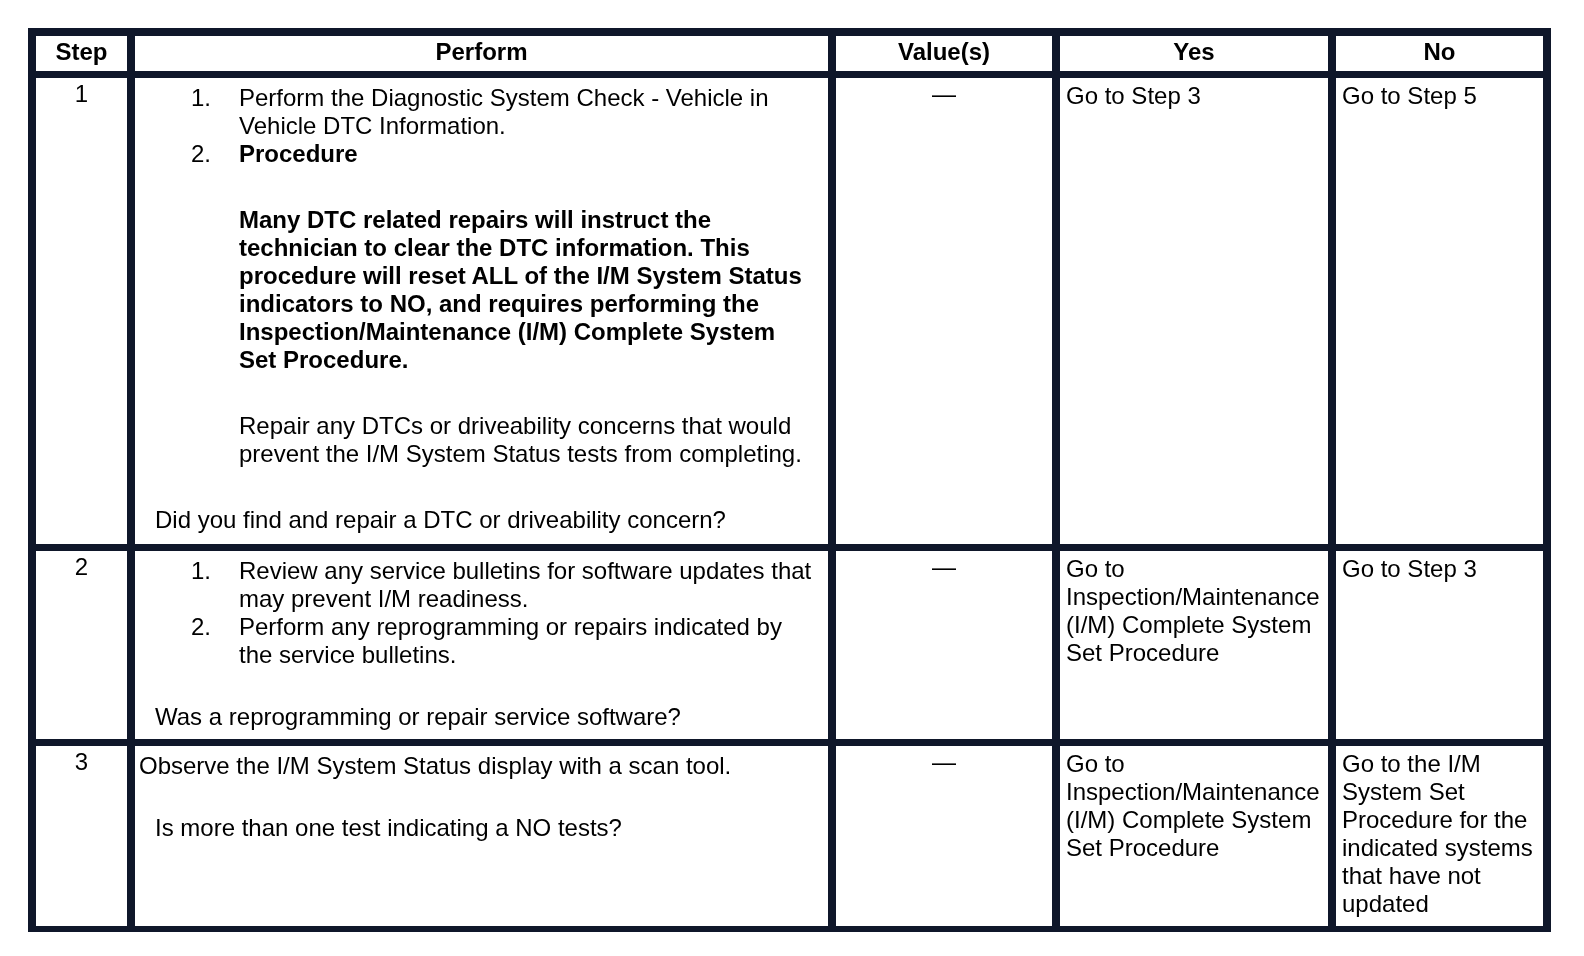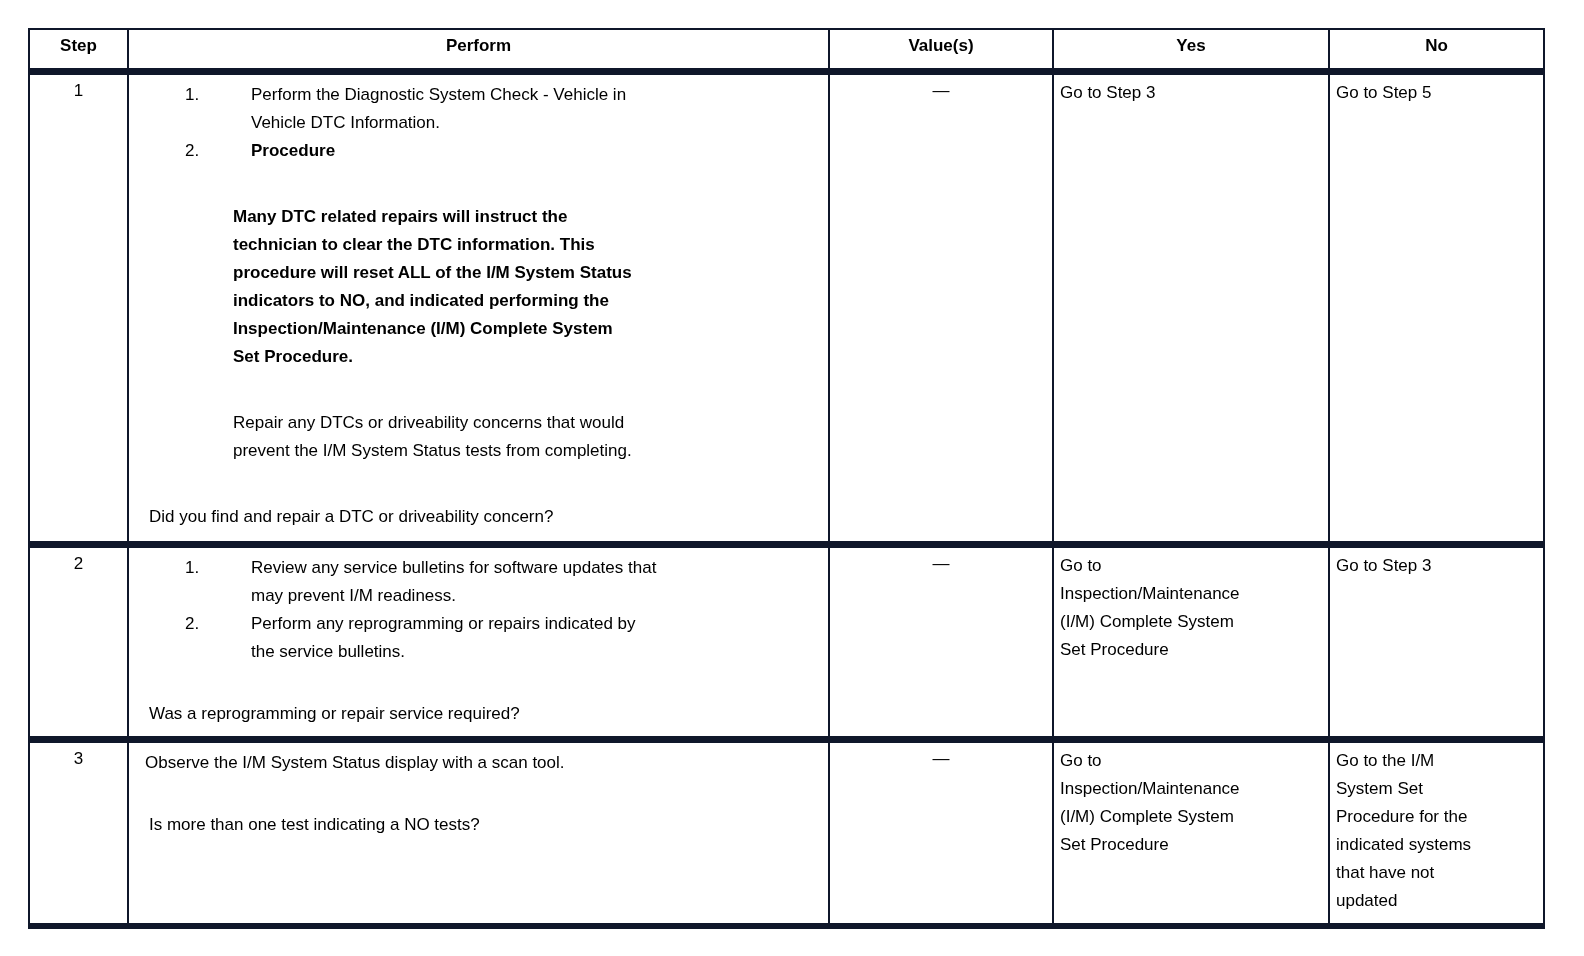--- a/index.html
+++ b/index.html
@@ -22,23 +22,23 @@
     position: absolute;
     left: 28px;
     top: 28px;
     width: 1515px;
     border-collapse: collapse;
     table-layout: fixed;
     background: #ffffff;
   }
   table.diag-table th,
   table.diag-table td {
-    border: 2px solid #0f172a;
+    border: 8px solid #0f172a;
     vertical-align: top;
-    font-size: 17px;
+    font-size: 24px;
     line-height: 28px;
     overflow: hidden;
   }
   
   table.diag-table th { border-bottom-width: 7px; }
   table.diag-table tbody td { border-top-width: 7px; border-bottom-width: 7px; }
   table.diag-table tbody tr:last-child td { border-bottom-width: 6px; }
 
   tr.header-row { height: 42px; }
   tr.step-row-1 { height: 473px; }
@@ -74,27 +74,26 @@
   }
   .action-item { display: flex; align-items: flex-start; }
   .action-num {
     margin-left: 52px;
     width: 48px;
     flex: 0 0 48px;
   }
   .action-item-text {
     flex: 1;
     white-space: pre-line;
-    margin-left: 18px;
   }
   .para {
     margin-left: 100px;
     white-space: pre-line;
   }
-  .para.flush { margin-left: 12px; }
+  .para.flush { margin-left: 0; }
   .question {
     margin-left: 16px;
     white-space: pre-line;
   }
   .gap { margin-top: 38px; }
   .gap-sm { margin-top: 34px; }
   .bold { font-weight: bold; }
 </style>
 </head>
 <body>
@@ -127,21 +126,21 @@
             <span class="action-item-text">Perform the Diagnostic System Check - Vehicle in
 Vehicle DTC Information.</span>
           </div>
           <div class="action-item">
             <span class="action-num">2.</span>
             <span class="action-item-text bold">Procedure</span>
           </div>
           <p class="para bold gap">Many DTC related repairs will instruct the
 technician to clear the DTC information. This
 procedure will reset ALL of the I/M System Status
-indicators to NO, and indicated performing the
+indicators to NO, and requires performing the
 Inspection/Maintenance (I/M) Complete System
 Set Procedure.</p>
           <p class="para gap">Repair any DTCs or driveability concerns that would
 prevent the I/M System Status tests from completing.</p>
           <p class="question gap">Did you find and repair a DTC or driveability concern?</p>
         </td>
         <td class="value-cell">—</td>
         <td class="yes-cell">Go to Step 3</td>
         <td class="no-cell">Go to Step 5</td>
       </tr>
@@ -152,21 +151,21 @@
           <div class="action-item">
             <span class="action-num">1.</span>
             <span class="action-item-text">Review any service bulletins for software updates that
 may prevent I/M readiness.</span>
           </div>
           <div class="action-item">
             <span class="action-num">2.</span>
             <span class="action-item-text">Perform any reprogramming or repairs indicated by
 the service bulletins.</span>
           </div>
-          <p class="question gap-sm">Was a reprogramming or repair service required?</p>
+          <p class="question gap-sm">Was a reprogramming or repair service software?</p>
         </td>
         <td class="value-cell">—</td>
         <td class="yes-cell">Go to
 Inspection/Maintenance
 (I/M) Complete System
 Set Procedure</td>
         <td class="no-cell">Go to Step 3</td>
       </tr>
 
       <tr class="step-row-3">

